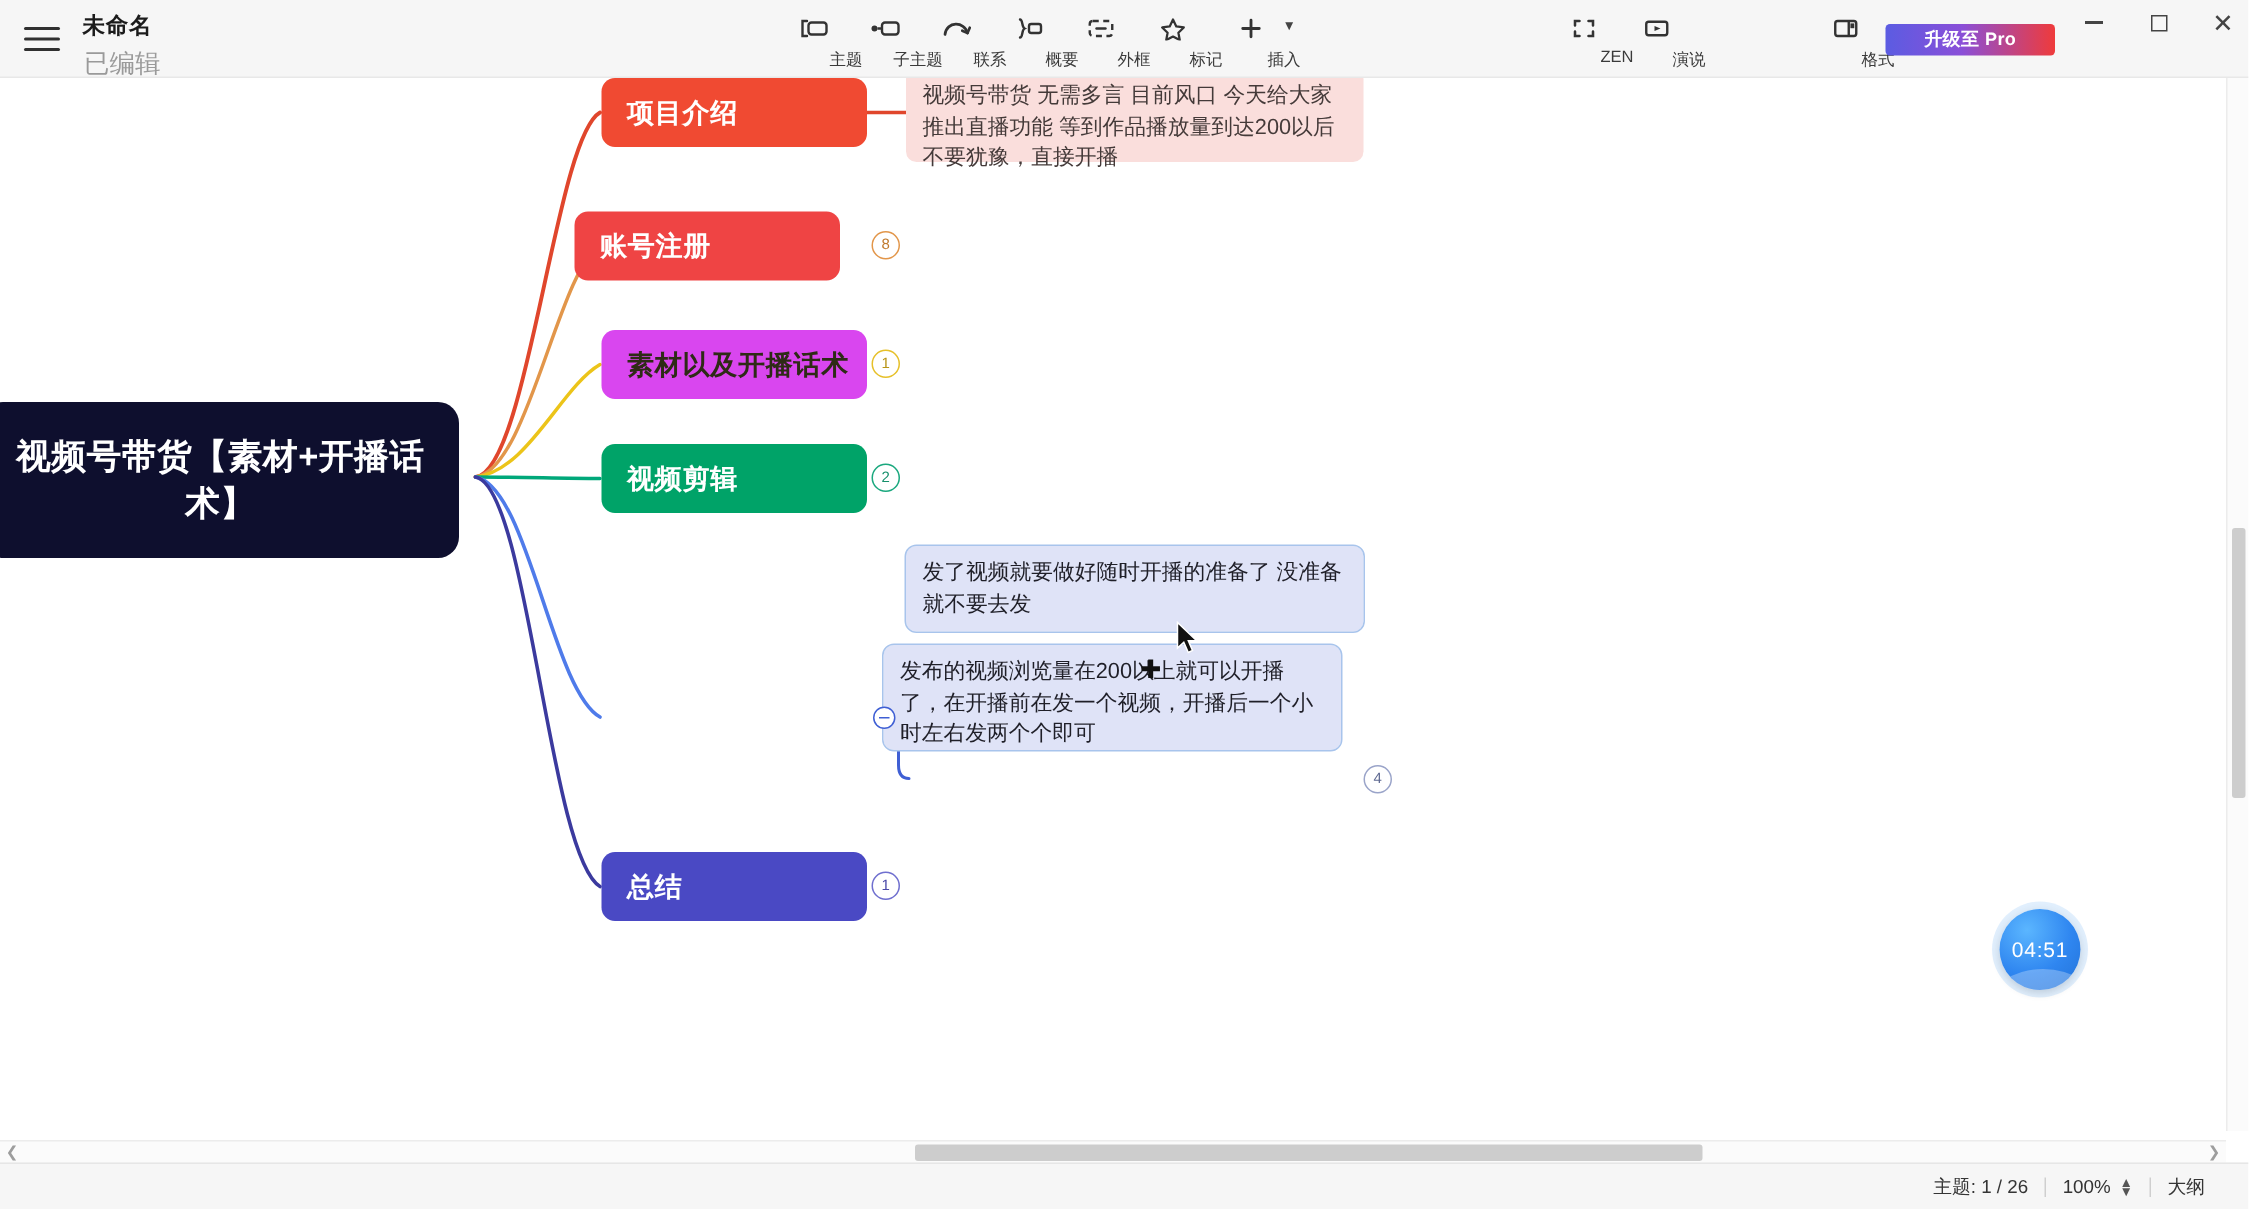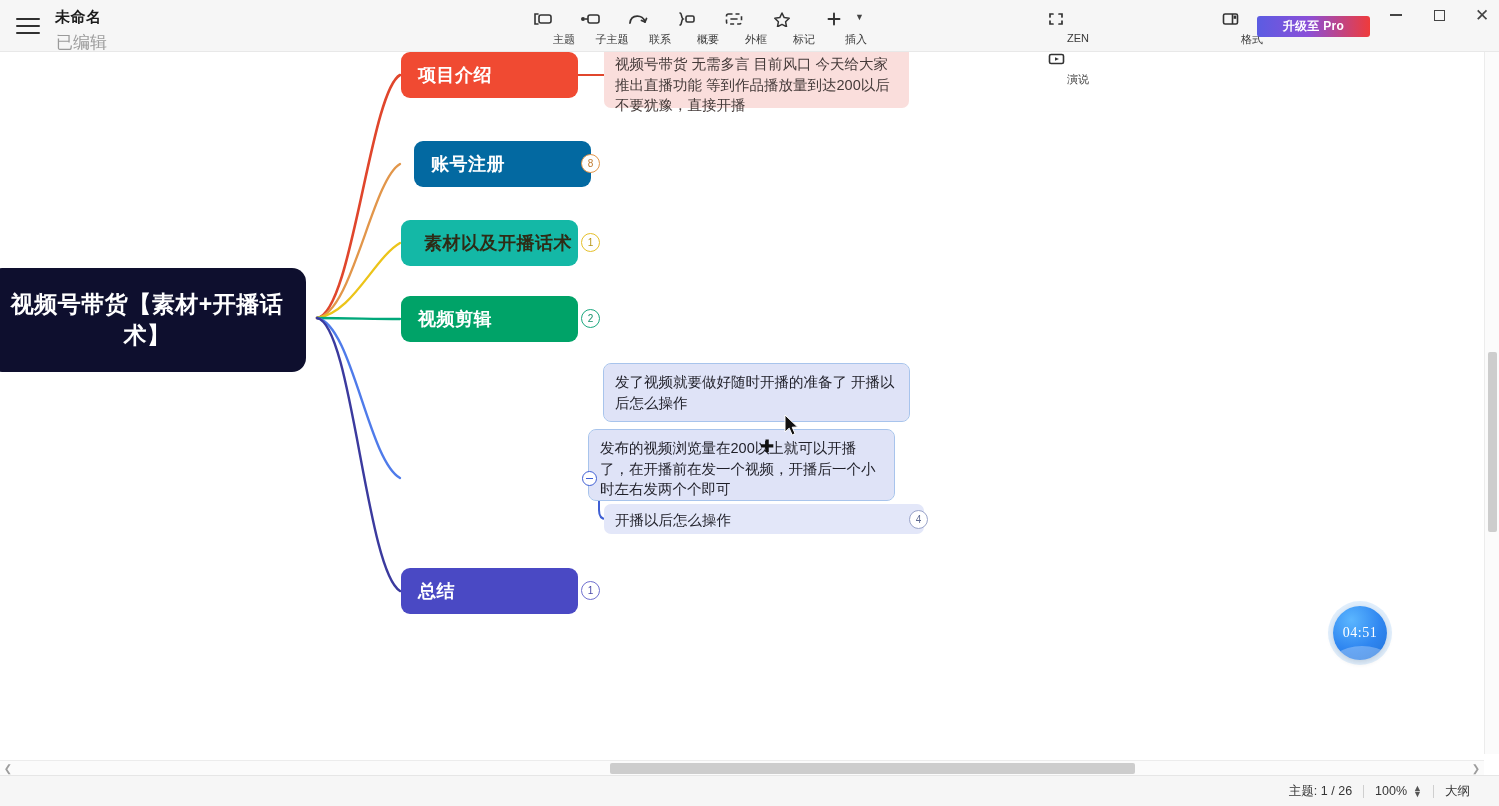--- a/index.html
+++ b/index.html
@@ -38,21 +38,21 @@
     width: 48px; display: flex; flex-direction: column; align-items: center;
     justify-content: flex-start; padding-top: 4px; cursor: pointer; position: relative;
   }
   .tool .glyph { height: 21px; display: flex; align-items: center; justify-content: center; }
   .tool .tlabel { font-size: 11px; color: #3a3a3a; margin-top: 3px; white-space: nowrap; margin-left: 44px; }
   .tool.wide { width: 56px; }
   .chev { position: absolute; right: -2px; top: 8px; font-size: 9px; color: #444; }
 
   svg.ic { display:block; }
 
-  .zen-group { position: absolute; left: 1032px; top: 4px; display: flex; flex-direction: column; }
+  .zen-group { position: absolute; left: 1032px; top: 4px; display: flex; }
   .fmt-group { position: absolute; left: 1206px; top: 4px; display: flex; }
 
   .pro-btn {
     position: absolute; left: 1257px; top: 16px; width: 113px; height: 21px;
     border-radius: 3px; cursor: pointer;
     background: linear-gradient(90deg, #5b5ce2 0%, #8a4fd8 45%, #ef3b3b 100%);
     color: #fff; font-size: 12px; font-weight: bold;
     display: flex; align-items: center; justify-content: center;
     letter-spacing: .3px;
   }
@@ -114,21 +114,21 @@
     background: radial-gradient(circle at 34% 26%, #5bb6ff 0%, #2f86f0 55%, #2272d8 100%);
     box-shadow: 0 0 0 5px rgba(120,180,245,0.22), 0 2px 6px rgba(0,0,0,.18);
     display: flex; align-items: center; justify-content: center;
     color: #fff; font-size: 14px; letter-spacing: .5px;
     overflow: hidden;
   }
   .timer .wave {
     position: absolute; left: -8px; bottom: -12px; width: 74px; height: 26px;
     background: rgba(255,255,255,0.28); border-radius: 50% 50% 0 0 / 100% 100% 0 0;
   }
-  .timer span { position: relative; z-index: 2; font-family: Liberation Serif, serif; }
+  .timer span { position: relative; z-index: 2; }
 
   
   .hscroll {
     position: absolute; left: 0; top: 760px; width: 1484px; height: 15px;
     background: #fbfbfb; border-top: 1px solid #ececec; z-index: 40;
   }
   .hscroll .thumb {
     position: absolute; left: 610px; top: 2px; width: 525px; height: 11px;
     background: #cdcdcd; border-radius: 2px; cursor: pointer;
   }
@@ -317,47 +317,44 @@
       <span>视频号带货【素材+开播话术】</span>
     </div>
 
     <div class="node" style="left:401px; top:0px; width:177px; height:46px; background:#f04a32;">
       <span>项目介绍</span>
     </div>
     <div class="note" style="left:604px; top:-6px; width:305px; height:62px; background:#fadedc; color:#443a39;">
       <span>视频号带货 无需多言 目前风口 今天给大家推出直播功能 等到作品播放量到达200以后 不要犹豫，直接开播</span>
     </div>
 
-    <div class="node" style="left:414px; top:89px; width:177px; height:46px; background:#0369a1;font-family:Liberation Mono, monospace;">
+    <div class="node" style="left:383px; top:89px; width:177px; height:46px; background:#ef4444;font-family:Liberation Mono, monospace;">
       <span>账号注册</span>
     </div>
     <div class="badge" style="left:581px; top:102px; border:1.4px solid #e2964a; color:#c07a2e;">8</div>
 
-    <div class="node" style="left:401px; top:168px; width:177px; height:46px; background:#14b8a6; color:#2e2b16;justify-content:center;">
+    <div class="node" style="left:401px; top:168px; width:177px; height:46px; background:#d946ef; color:#2e2b16;">
       <span>素材以及开播话术</span>
     </div>
     <div class="badge" style="left:581px; top:181px; border:1.4px solid #e6c02a; color:#b89517;">1</div>
 
     <div class="node" style="left:401px; top:244px; width:177px; height:46px; background:#00a368;">
       <span>视频剪辑</span>
     </div>
     <div class="badge" style="left:581px; top:257px; border:1.4px solid #1aa87e; color:#17906c;">2</div>
 
     <div class="collapse-btn" style="left:582px; top:419px;">
         <i></i>
       </div>
 
     <div class="note sel-note" style="left:604px; top:312px; width:305px; height:57px; background:#dfe3f7;">
-      <span>发了视频就要做好随时开播的准备了  开播以后怎么操作</span>
+      <span>发了视频就要做好随时开播的准备了  没准备就不要去发</span>
     </div>
     <div class="note sel-note" style="left:589px; top:378px; width:305px; height:70px; background:#dfe3f7;">
       <span>发布的视频浏览量在200以上就可以开播了，在开播前在发一个视频，开播后一个小时左右发两个个即可</span>
-    </div>
-    <div class="note" style="left:604px; top:452px; width:320px; height:30px; background:#e3e7f9; padding-top:6px;">
-      <span>开播以后怎么操作</span>
     </div>
     <div class="badge" style="left:909px; top:458px; border:1.4px solid #9aa4c9; color:#5f6a92;">4</div>
 
     <div class="node" style="left:401px; top:516px; width:177px; height:46px; background:#4a49c4;">
       <span>总结</span>
     </div>
     <div class="badge" style="left:581px; top:529px; border:1.4px solid #6f6fcf; color:#4a49a8;">1</div>
 
     <div class="cursor-plus" style="left:760px; top:386px;">✚</div>
 

